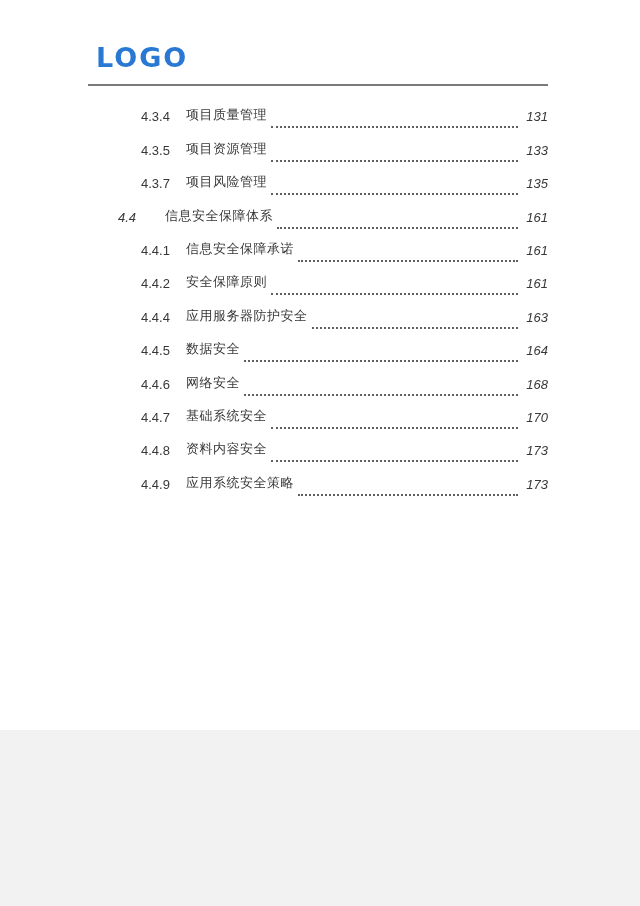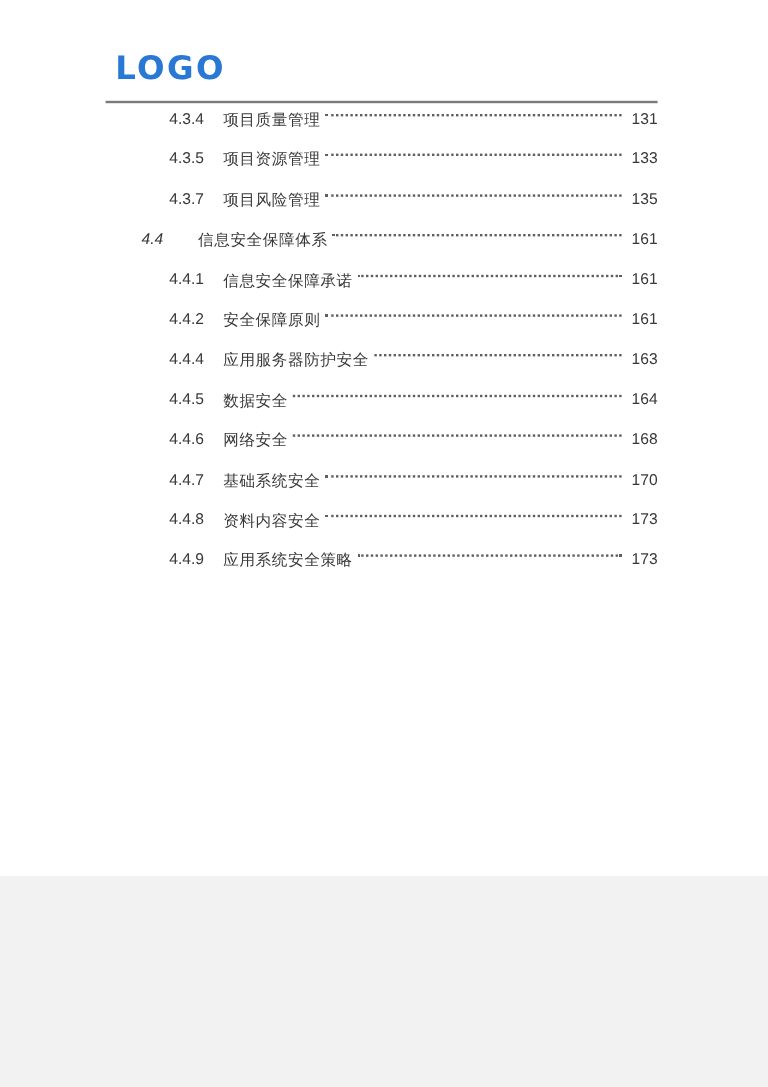--- a/index.html
+++ b/index.html
@@ -42,21 +42,21 @@
     background:var(--rule);
   }
   .toc{
     position:absolute;
     left:88px;
     top:91px;
     width:460px;
   }
   .toc-row{
     display:flex;
-    align-items:flex-start;
+    align-items:flex-end;
     height:33.4px;
     font-size:13px;
     color:var(--text);
   }
   .toc-row.level-3{padding-left:53px;}
   .toc-row.level-2{padding-left:30px;}
   .toc-num{flex:0 0 auto;}
   .level-3 .toc-num{width:45px;}
   .level-2 .toc-num{width:47px;font-style:italic;}
   .toc-title{
@@ -69,20 +69,21 @@
     flex:1 1 auto;
     height:0;
     border-bottom:2px dotted var(--leader);
     margin:0 6px 0 4px;
     transform:translateY(4px);
   }
   .toc-page{
     flex:0 0 auto;
     min-width:24px;
     text-align:right;
+    font-style:italic;
   }
   .footer{
     position:absolute;
     left:12px;
     right:0;
     top:819px;
     text-align:center;
     font-size:11.5px;
     color:var(--text);
   }

